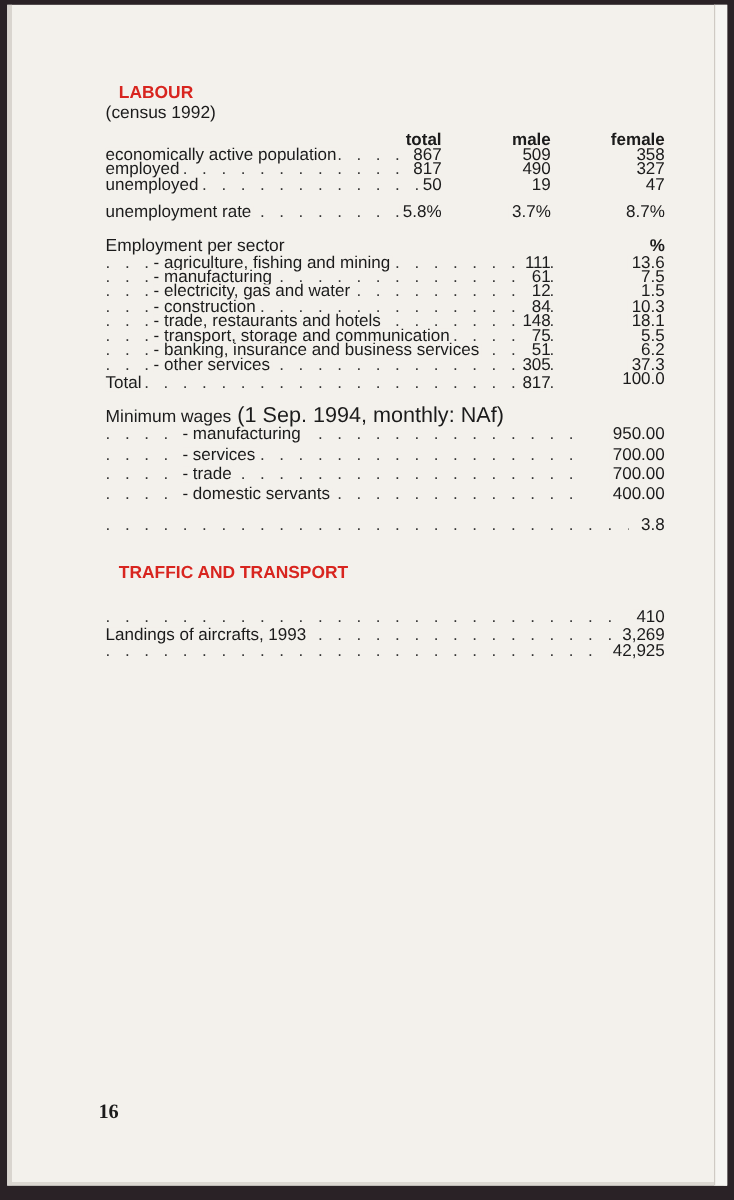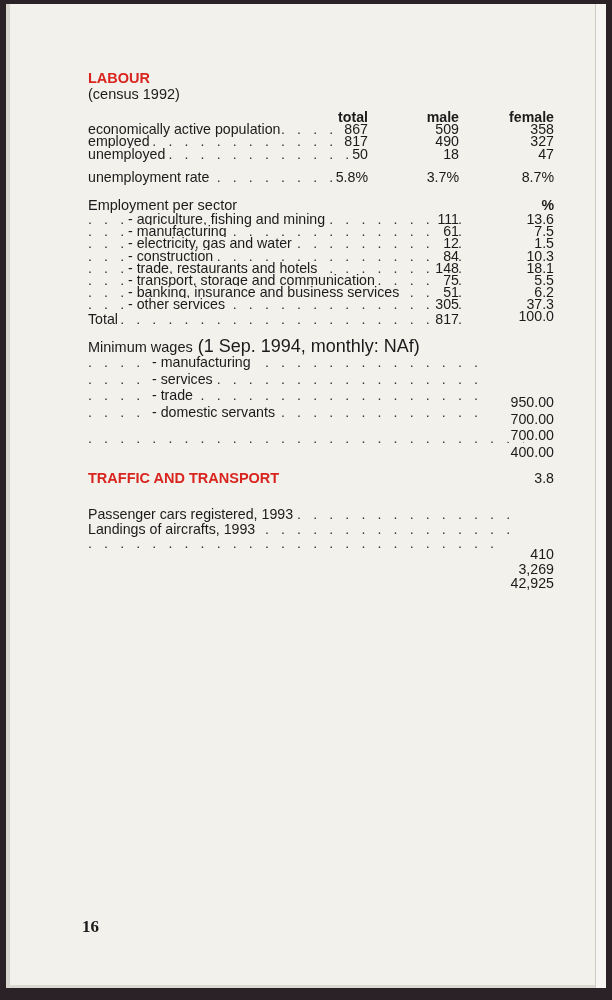--- a/index.html
+++ b/index.html
@@ -16,33 +16,33 @@
     box-shadow: inset -3px 0 0 #e6e2dc, inset 0 -3px 0 #dcd8d2;
   }
   .page-edge {
     position: absolute; right: 0; top: 0; width: 10px; height: 100%;
     background: #f6f5f2; border-left: 1px solid #cfcac4;
   }
   .content {
     position: absolute; left: 78px; top: 66px; width: 466px;
     color: #1b1b1b; font-size: 14.2px; line-height: 12.2px;
   }
-  .red-head { color: #d8251f; font-weight: bold; font-size: 14.5px; line-height: 16px; }
+  .red-head { color: #d8251f; font-weight: bold; font-size: 14.5px; line-height: 16px; margin-left: 11px; }
   .bold-head { font-weight: normal; font-size: 14.5px; line-height: 16px; }
   .row { position: relative; height: 12.2px; white-space: nowrap; }
   .label { position: absolute; left: 0; top: 0; background: #f3f1ec; padding-right: 2px; z-index: 2; }
   .dots {
     position: absolute; left: 0; right: 0; top: 0;
     overflow: hidden; color: #333; letter-spacing: 4.1px; z-index: 1;
   }
   .num { position: absolute; top: 0; text-align: right; background: #f3f1ec; z-index: 2; padding-left: 3px; }
   .c-total { right: 186px; }
   .c-male { right: 95px; }
   .c-female { right: 0; }
-  .c-wide { right: 0; margin-top: 40px; }
+  .c-wide { right: 0; }
   .indent { left: 40px; }
   .indent2 { left: 64px; }
   .hdr .num { font-weight: bold; background: transparent; }
   .pageno {
     position: absolute; left: 72px; top: 913px;
     font-family: "Liberation Serif", serif; font-weight: bold; font-size: 17px; color: #1b1b1b;
   }
 </style>
 </head>
 <body>
@@ -73,21 +73,21 @@
       <span class="dots" style="right:190px">. . . . . . . . . . . . . . . . . . . . . . . . . . . . . . . . . . . . . . . . . . . . . . . . . . . . . . . . . . . . .</span>
       <span class="label">employed</span>
       <span class="num c-total">817</span>
       <span class="num c-male">490</span>
       <span class="num c-female">327</span>
     </div>
     <div class="row">
       <span class="dots" style="right:190px">. . . . . . . . . . . . . . . . . . . . . . . . . . . . . . . . . . . . . . . . . . . . . . . . . . . . . . . . . . . . .</span>
       <span class="label">unemployed</span>
       <span class="num c-total">50</span>
-      <span class="num c-male">18</span>
+      <span class="num c-male">19</span>
       <span class="num c-female">47</span>
     </div>
     <div style="height:11px"></div>
     <div class="row">
       <span class="dots" style="right:190px">. . . . . . . . . . . . . . . . . . . . . . . . . . . . . . . . . . . . . . . . . . . . . . . . . . . . . . . . . . . . .</span>
       <span class="label">unemployment rate</span>
       <span class="num c-total">5.8%</span>
       <span class="num c-male">3.7%</span>
       <span class="num c-female">8.7%</span>
     </div>
@@ -186,21 +186,20 @@
       <span class="dots" style="right:30px">. . . . . . . . . . . . . . . . . . . . . . . . . . . . . . . . . . . . . . . . . . . . . . . . . . . . . . . . . . . . .</span>
       <span class="num c-wide">3.8</span>
     </div>
 
     <div style="height:22px"></div>
 
     <div class="red-head">TRAFFIC AND TRANSPORT</div>
     <div style="height:22px"></div>
     <div class="row" style="height:14.5px">
       <span class="dots" style="right:40px">. . . . . . . . . . . . . . . . . . . . . . . . . . . . . . . . . . . . . . . . . . . . . . . . . . . . . . . . . . . . .</span>
-      <span class="label">Passenger cars registered, 1993</span>
       <span class="num c-wide">410</span>
     </div>
     <div class="row" style="height:14.5px">
       <span class="dots" style="right:40px">. . . . . . . . . . . . . . . . . . . . . . . . . . . . . . . . . . . . . . . . . . . . . . . . . . . . . . . . . . . . .</span>
       <span class="label">Landings of aircrafts, 1993</span>
       <span class="num c-wide">3,269</span>
     </div>
     <div class="row" style="height:14.5px">
       <span class="dots" style="right:50px">. . . . . . . . . . . . . . . . . . . . . . . . . . . . . . . . . . . . . . . . . . . . . . . . . . . . . . . . . . . . .</span>
       <span class="num c-wide">42,925</span>

